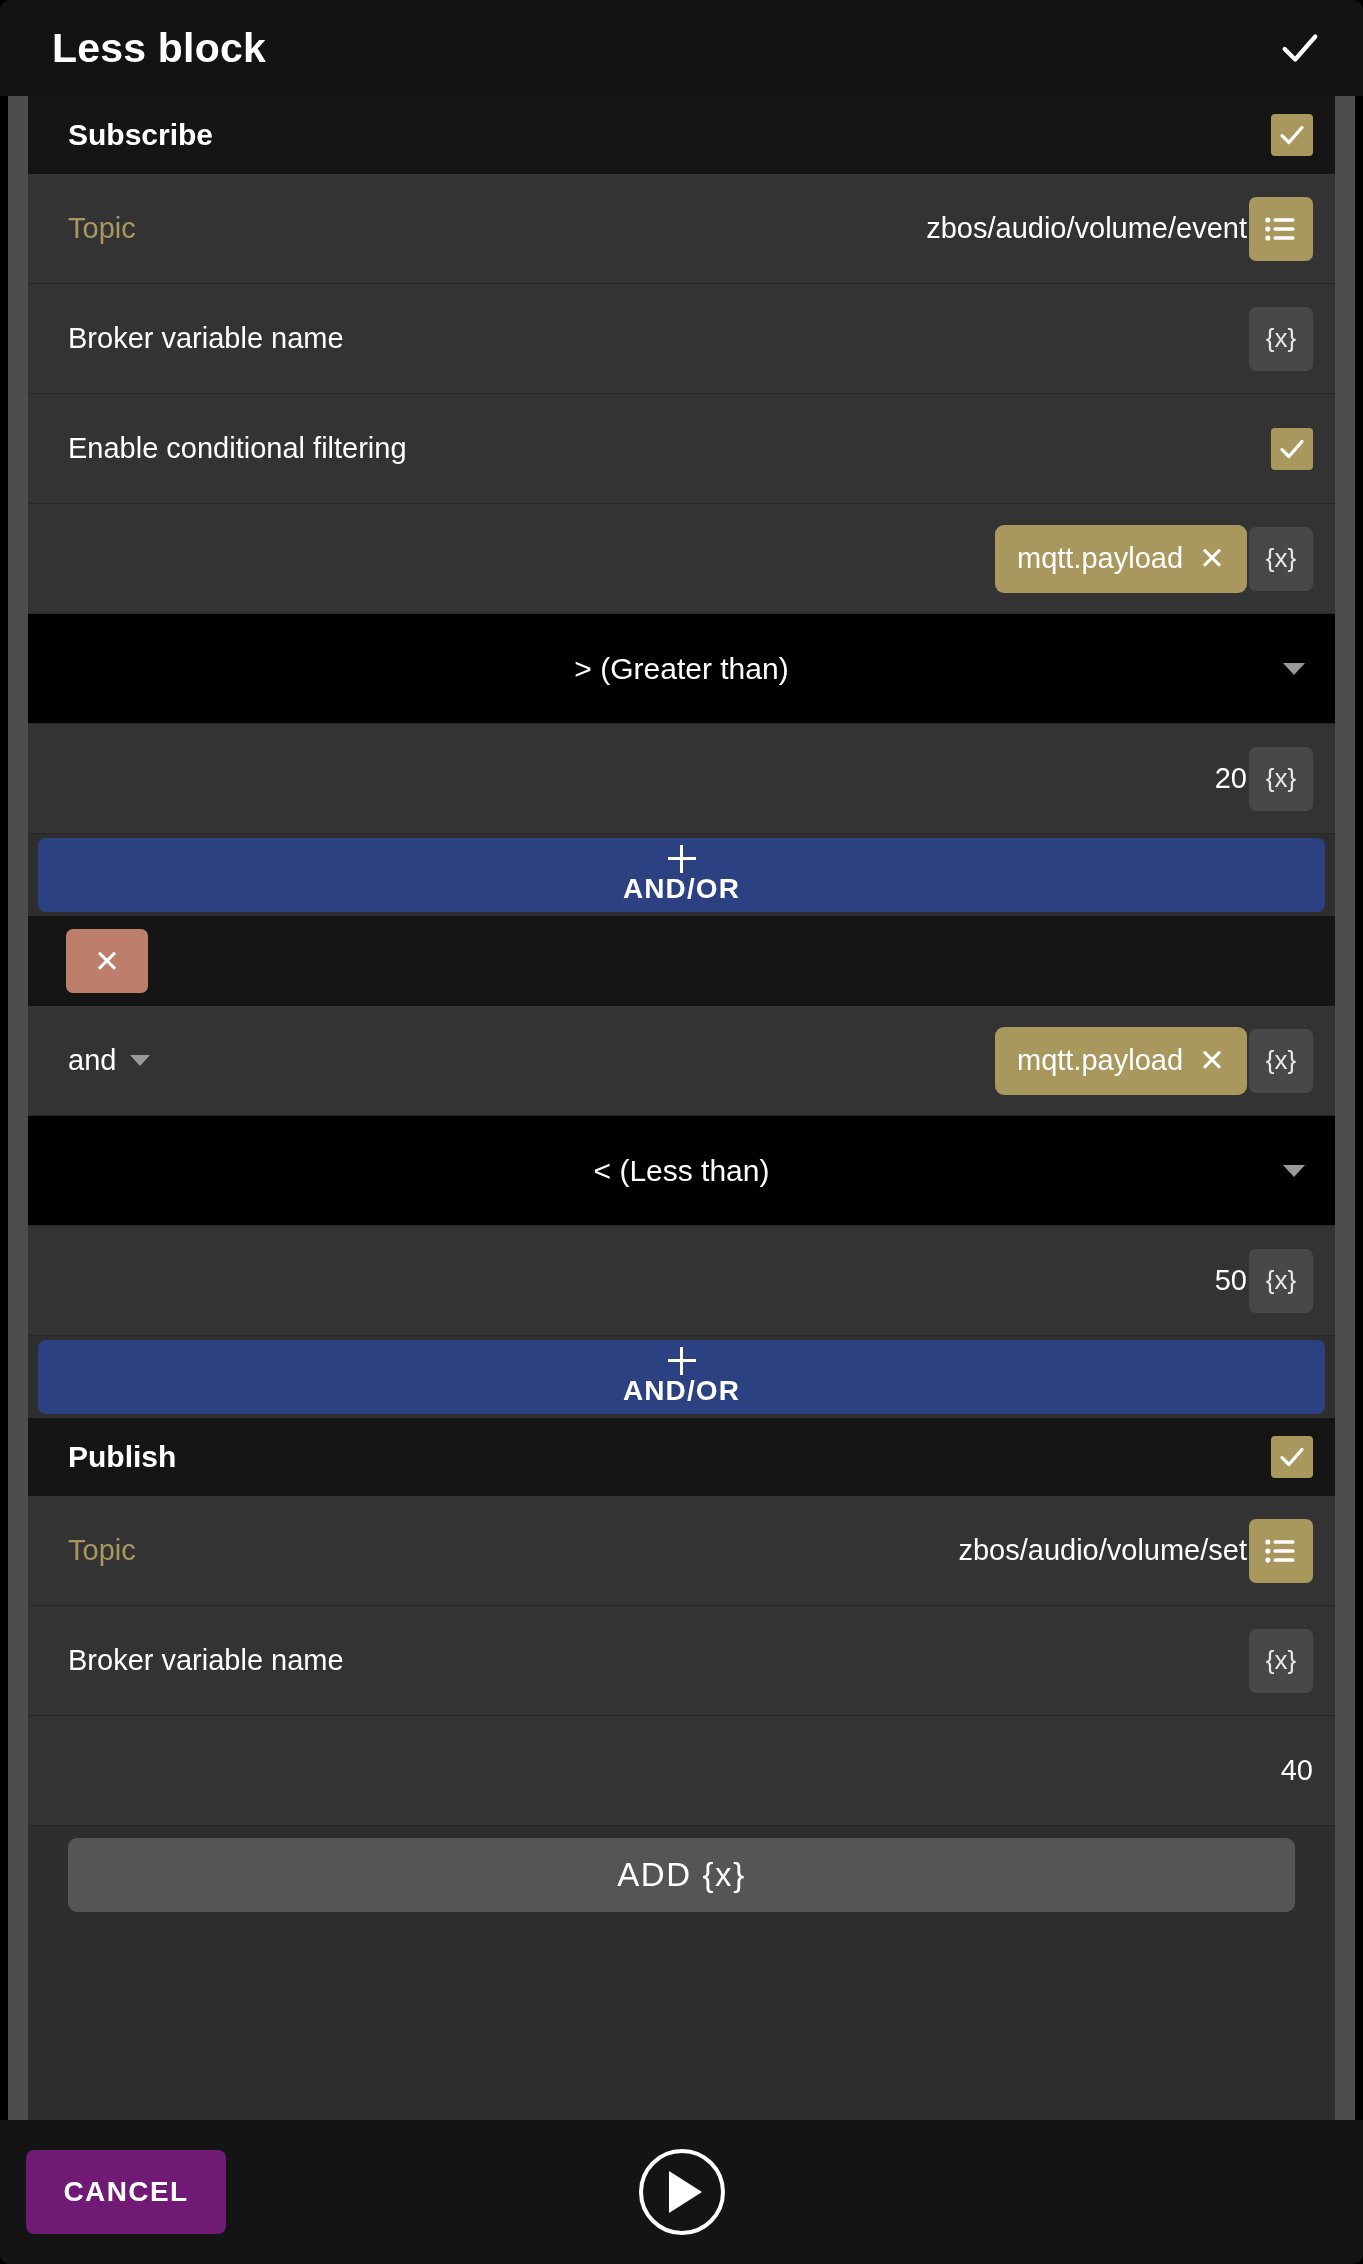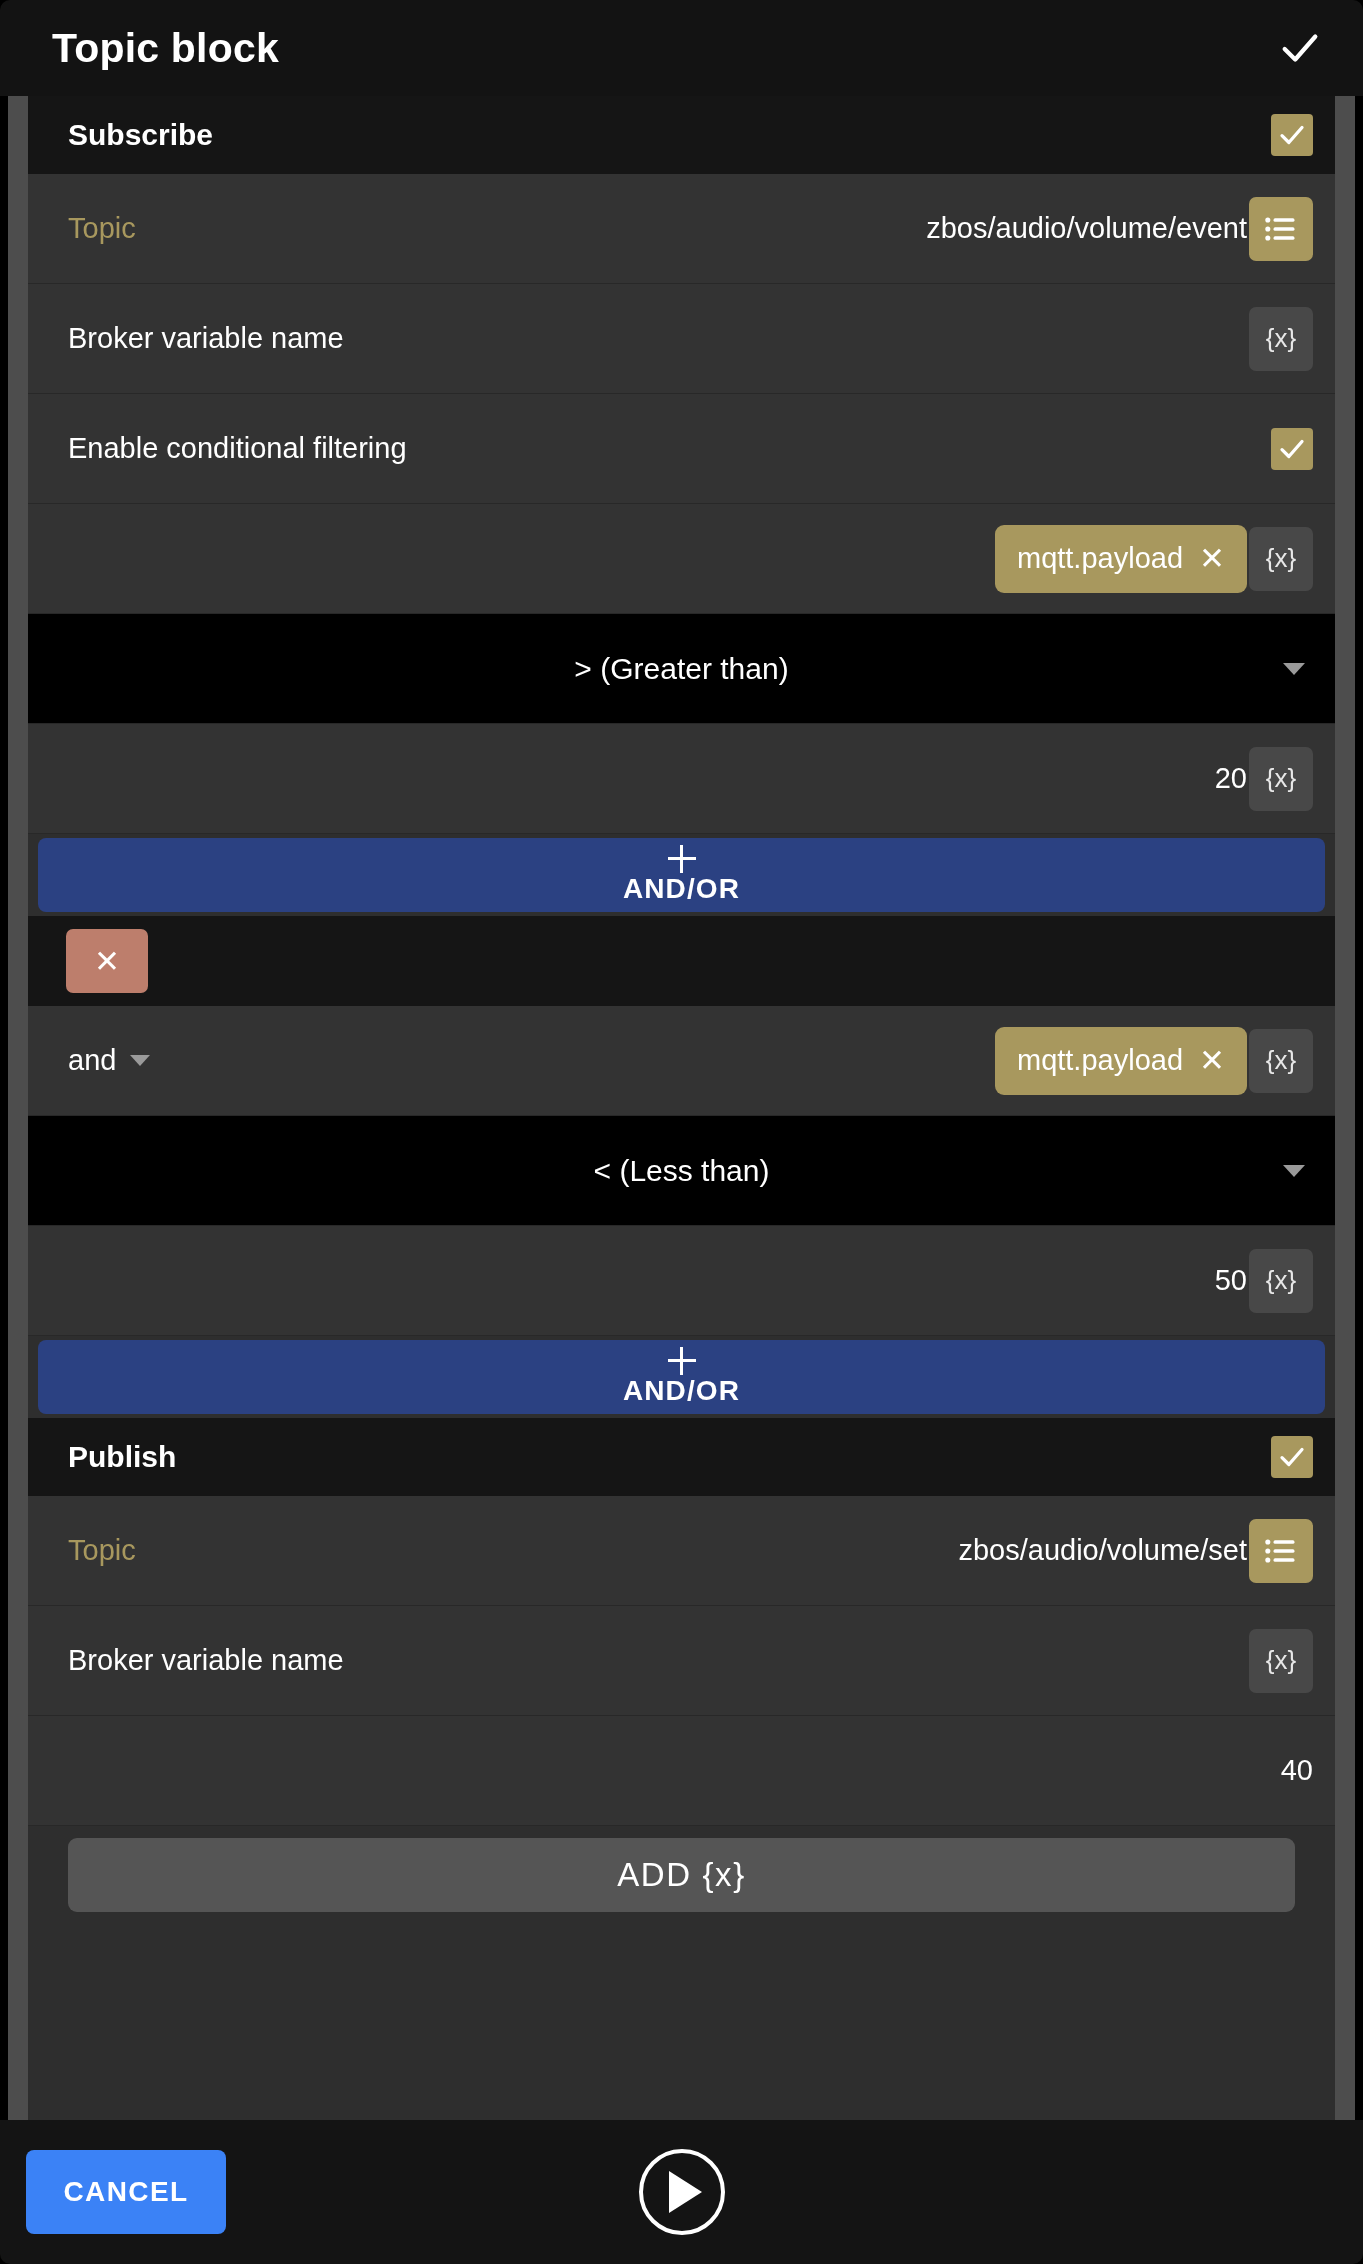--- a/index.html
+++ b/index.html
@@ -226,21 +226,21 @@
   .bottombar {
     flex: 0 0 auto;
     height: 144px;
     background: #141414;
     display: flex; align-items: center;
     padding: 0 26px;
     position: relative;
     border-radius: 0 0 10px 10px;
   }
   .goldbtn {
-    background: #3b82f6;
+    background: #701a75;
     border-radius: 8px;
     height: 84px;
     min-width: 200px;
     display: flex; align-items: center; justify-content: center;
     color: #ffffff;
     font-size: 28px;
     font-weight: bold;
     letter-spacing: 1.4px;
     padding: 1px 24px;
   }
@@ -261,21 +261,21 @@
     margin-left: 8px;
   }
   .bottom-spacer { flex: 1 1 auto; }
 </style>
 </head>
 <body>
 
 <div class="screen">
 
   <div class="titlebar">
-    <div class="title-text">Topic block</div>
+    <div class="title-text">Less block</div>
     <div class="title-check">
       <svg viewBox="0 0 24 24" fill="none" stroke="#ffffff" stroke-width="2.2" stroke-linecap="round" stroke-linejoin="round">
           <polyline points="4,12.5 9.5,18 20,6"></polyline>
         </svg>
     </div>
   </div>
 
   <div class="body-area">
     <div class="gutter left"></div>
     <div class="gutter right"></div>

